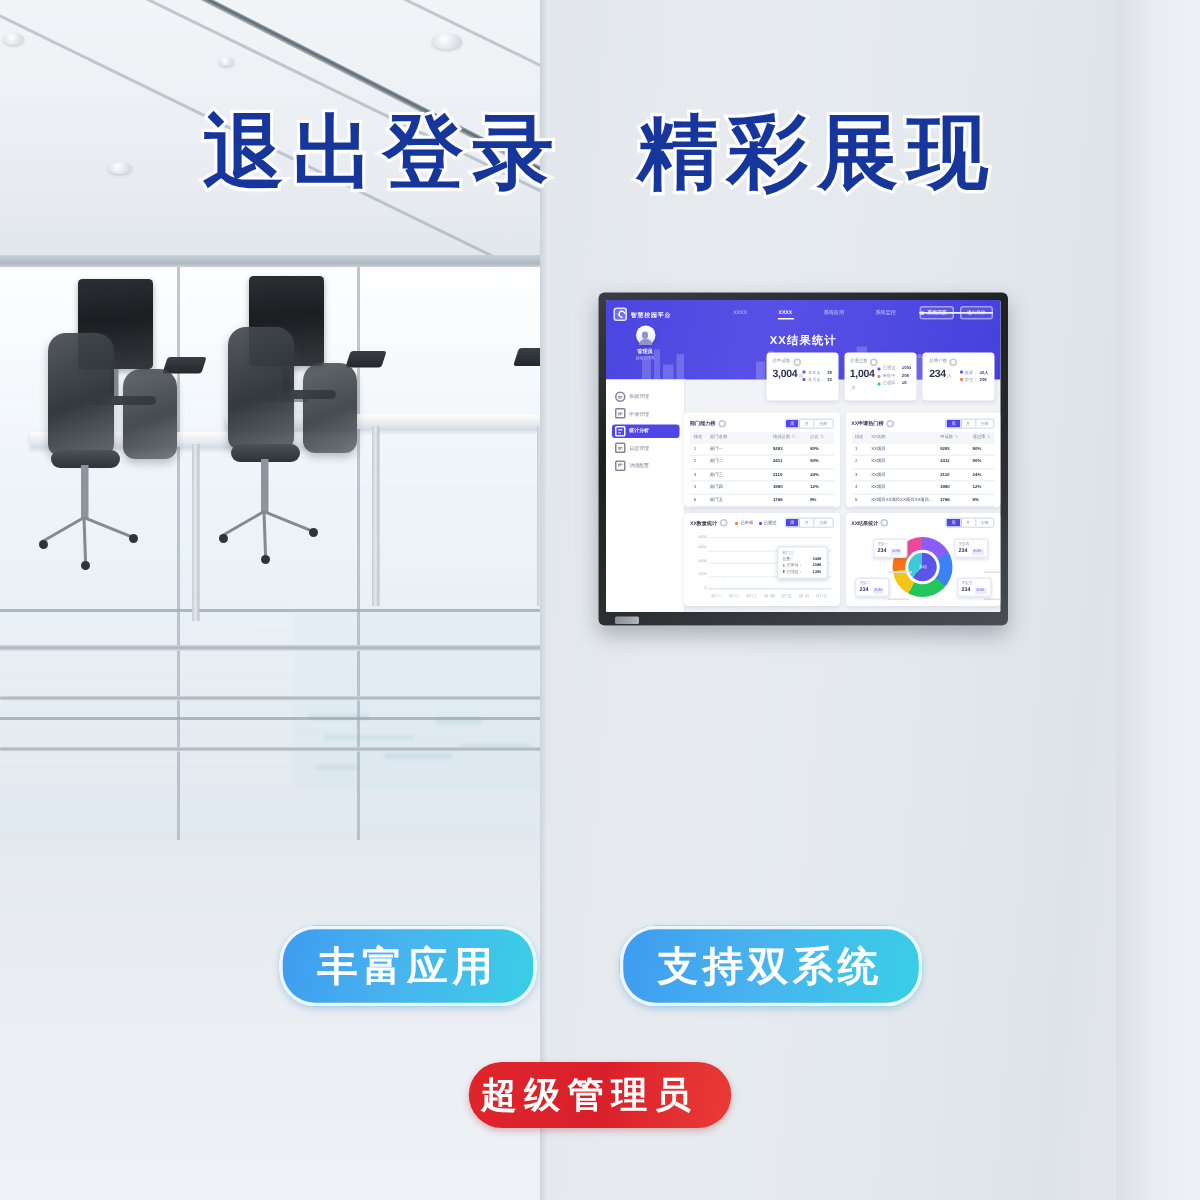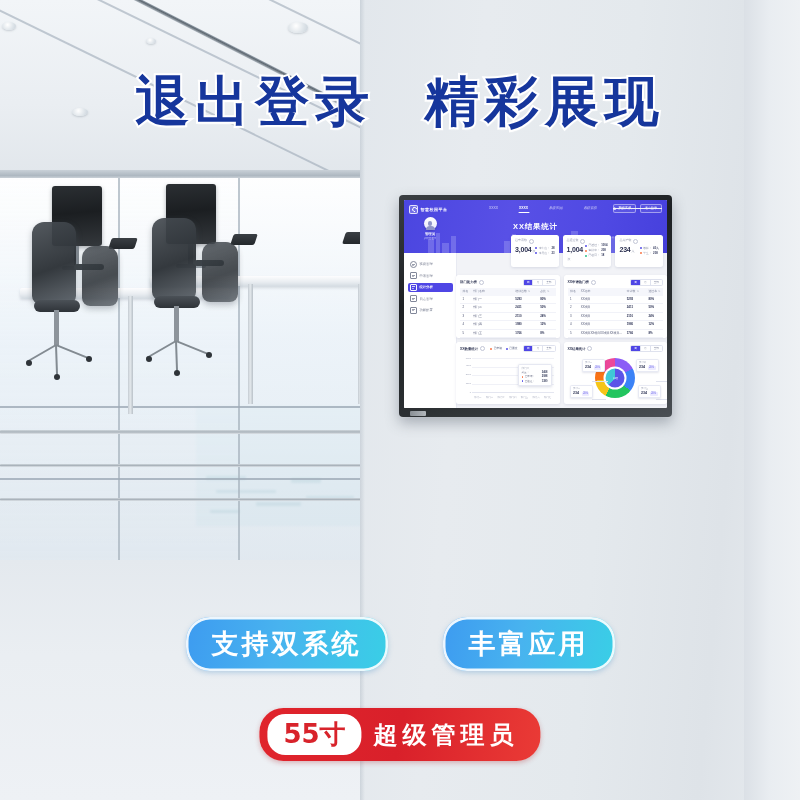--- a/index.html
+++ b/index.html
@@ -882,20 +882,19 @@
 
           </div>
         </div>
 
       </div>
     </div>
   </div>
 </div>
 
 <div id="badges">
+  <span class="badge">丰富应用</span>
   <span class="badge">支持双系统</span>
-  <span class="badge">丰富应用</span>
 </div>
 
 <div id="banner">
-  <span class="size">55寸</span>
   <span class="txt">超级管理员</span>
 </div>
 
 </body></html>

